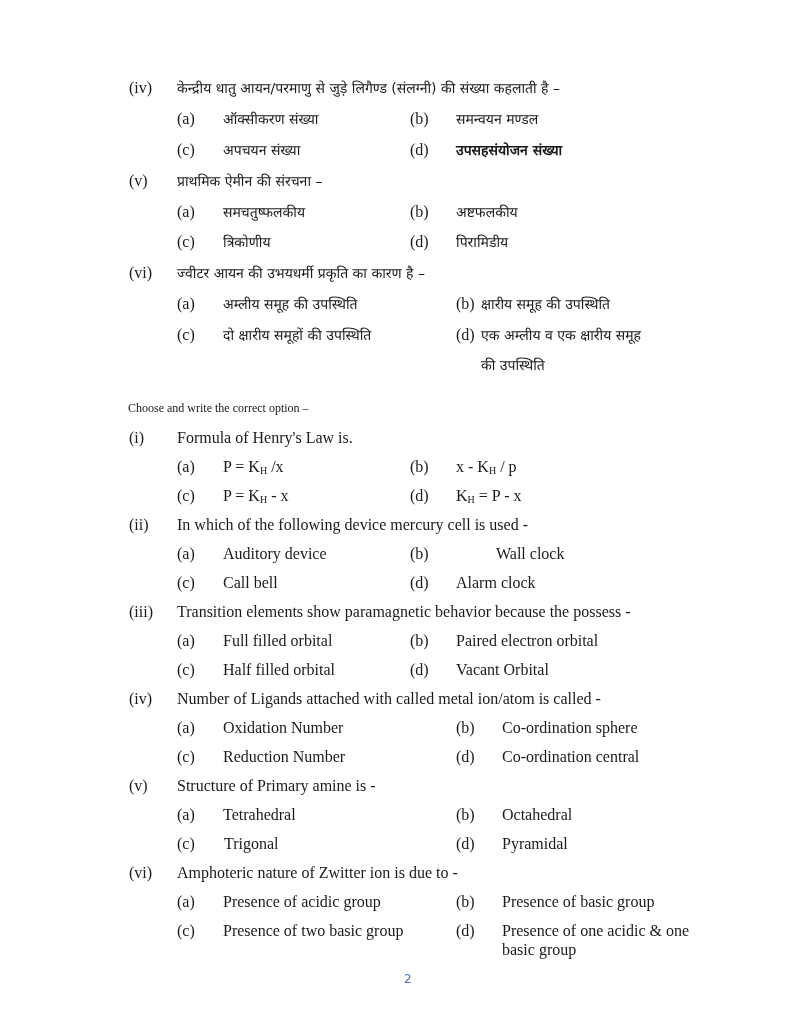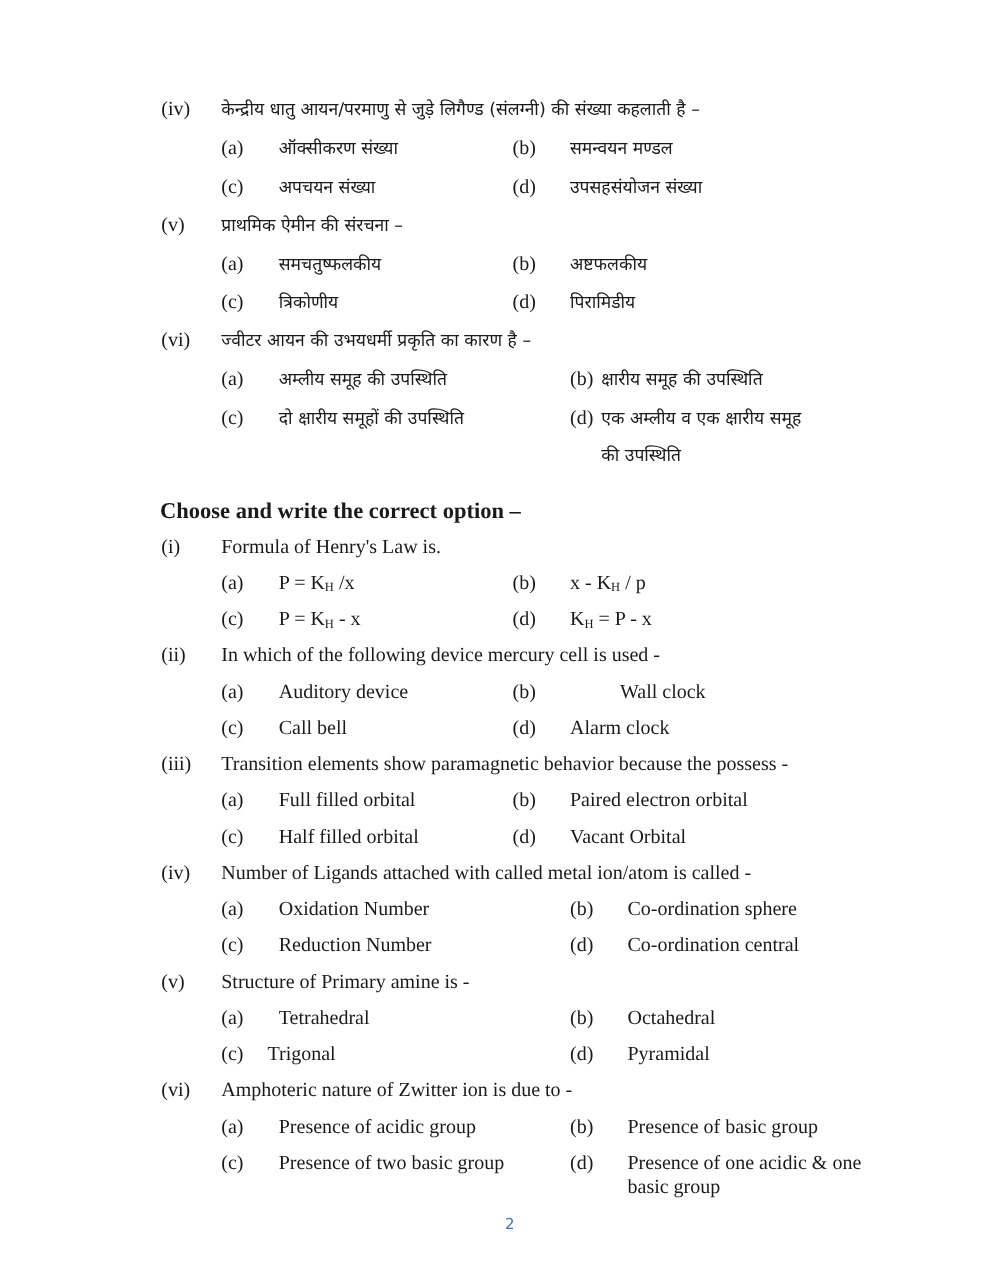--- a/index.html
+++ b/index.html
@@ -3,37 +3,37 @@
 <meta charset="utf-8">
 <style>
   html, body { margin: 0; padding: 0; }
   body {
     width: 791px; height: 1024px; background: #ffffff; position: relative; overflow: hidden;
     font-family: "Liberation Serif", "DejaVu Serif", serif; color: #1a1a1a;
   }
   .line { position: absolute; white-space: nowrap; font-size: 16px; line-height: 20px; }
   .hi { font-family: "DejaVu Sans", sans-serif; font-size: 14px; }
   .num { position: absolute; white-space: nowrap; font-size: 16px; line-height: 20px; }
-  .head { font-weight: bold; font-size: 18px; }
+  .head { font-weight: normal; font-size: 12px; }
   .sub { font-size: 10px; vertical-align: -2px; }
   .pagenum { position: absolute; left: 404px; top: 972px; font-family: "DejaVu Sans", sans-serif; font-size: 12px; color: #4472c4; }
 </style>
 </head>
 <body>
 
 <div class="num" style="left:129px;top:78px;">(iv)</div>
 <div class="line hi" style="left:177px;top:78px;">केन्द्रीय धातु आयन/परमाणु से जुड़े लिगैण्ड (संलग्नी) की संख्या कहलाती है –</div>
 <div class="num" style="left:177px;top:109px;">(a)</div>
 <div class="line hi" style="left:223px;top:109px;">ऑक्सीकरण संख्या</div>
 <div class="num" style="left:410px;top:109px;">(b)</div>
 <div class="line hi" style="left:456px;top:109px;">समन्वयन मण्डल</div>
 <div class="num" style="left:177px;top:140px;">(c)</div>
 <div class="line hi" style="left:223px;top:140px;">अपचयन संख्या</div>
 <div class="num" style="left:410px;top:140px;">(d)</div>
-<div class="line hi" style="left:456px;top:140px;">उपसहसंयोजन संख्या</div>
+<div class="line hi" style="left:456px;top:140px;font-weight:bold;">उपसहसंयोजन संख्या</div>
 
 <div class="num" style="left:129px;top:171px;">(v)</div>
 <div class="line hi" style="left:177px;top:171px;">प्राथमिक ऐमीन की संरचना –</div>
 <div class="num" style="left:177px;top:202px;">(a)</div>
 <div class="line hi" style="left:223px;top:202px;text-align:center;">समचतुष्फलकीय</div>
 <div class="num" style="left:410px;top:202px;">(b)</div>
 <div class="line hi" style="left:456px;top:202px;">अष्टफलकीय</div>
 <div class="num" style="left:177px;top:232px;">(c)</div>
 <div class="line hi" style="left:223px;top:232px;">त्रिकोणीय</div>
 <div class="num" style="left:410px;top:232px;">(d)</div>
@@ -97,21 +97,21 @@
 <div class="num" style="left:456px;top:747px;">(d)</div>
 <div class="line" style="left:502px;top:747px;">Co-ordination central</div>
 
 <div class="num" style="left:129px;top:776px;">(v)</div>
 <div class="line" style="left:177px;top:776px;">Structure of Primary amine is -</div>
 <div class="num" style="left:177px;top:805px;">(a)</div>
 <div class="line" style="left:223px;top:805px;">Tetrahedral</div>
 <div class="num" style="left:456px;top:805px;">(b)</div>
 <div class="line" style="left:502px;top:805px;">Octahedral</div>
 <div class="num" style="left:177px;top:834px;">(c)</div>
-<div class="line" style="left:214px;top:834px;text-align:center;">Trigonal</div>
+<div class="line" style="left:224px;top:834px;text-align:center;">Trigonal</div>
 <div class="num" style="left:456px;top:834px;">(d)</div>
 <div class="line" style="left:502px;top:834px;">Pyramidal</div>
 
 <div class="num" style="left:129px;top:863px;">(vi)</div>
 <div class="line" style="left:177px;top:863px;">Amphoteric nature of Zwitter ion is due to -</div>
 <div class="num" style="left:177px;top:892px;">(a)</div>
 <div class="line" style="left:223px;top:892px;">Presence of acidic group</div>
 <div class="num" style="left:456px;top:892px;">(b)</div>
 <div class="line" style="left:502px;top:892px;">Presence of basic group</div>
 <div class="num" style="left:177px;top:921px;">(c)</div>

